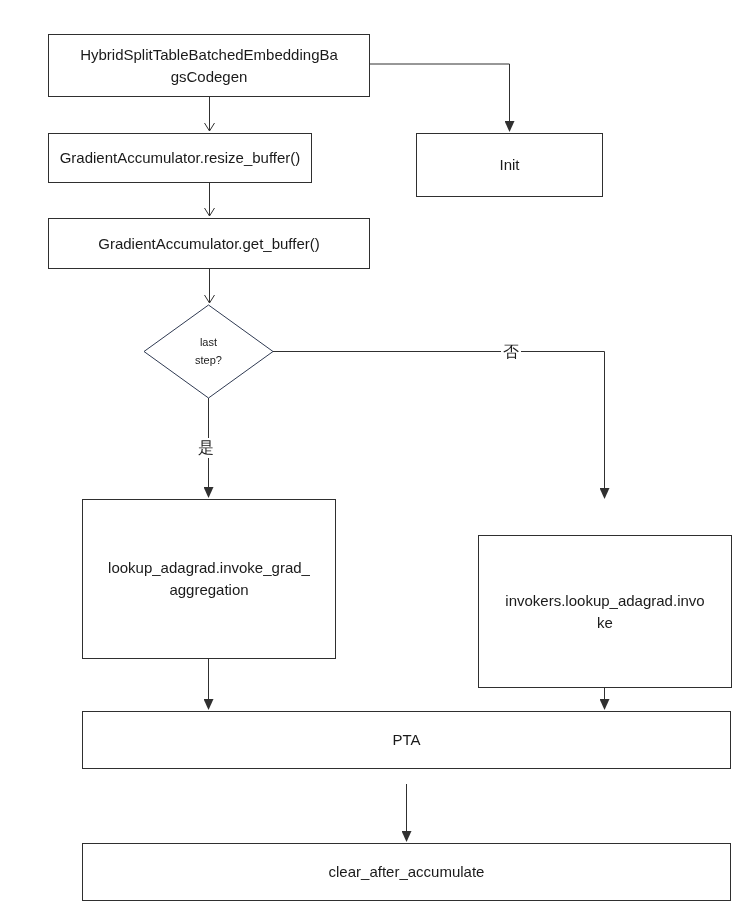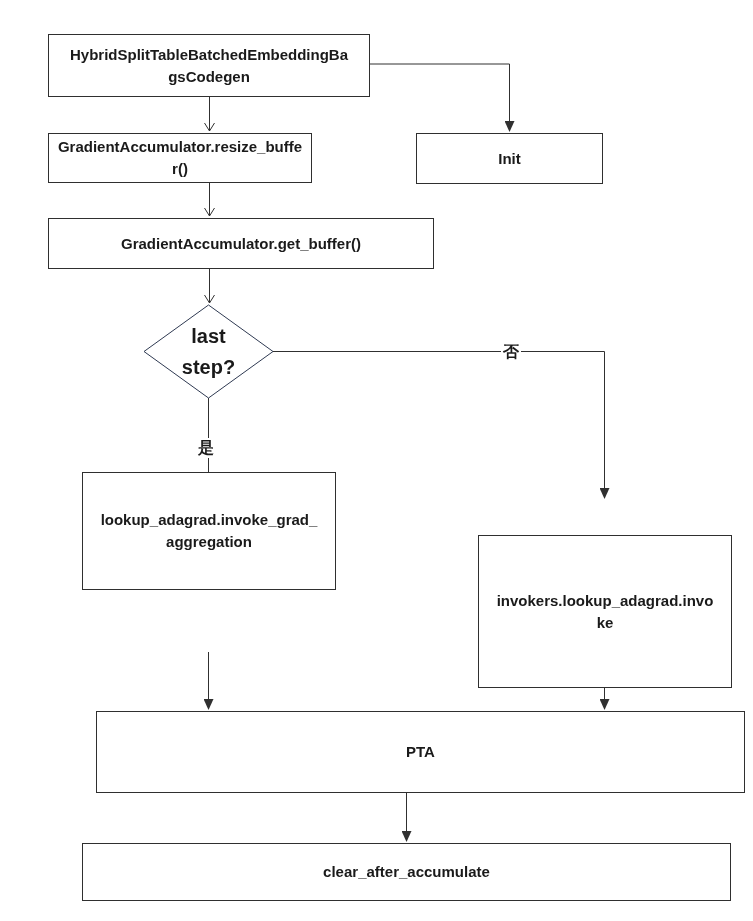--- a/index.html
+++ b/index.html
@@ -7,21 +7,20 @@
     padding: 0;
     background: #ffffff;
     font-family: "Liberation Sans", sans-serif;
   }
   .stage {
     position: relative;
     width: 753px;
     height: 921px;
     background: #ffffff;
     overflow: hidden;
-    font-weight: bold;
   }
   .connectors {
     position: absolute;
     left: 0; top: 0;
     width: 753px; height: 921px;
     z-index: 1;
   }
   .node {
     position: absolute;
     box-sizing: border-box;
@@ -41,43 +40,43 @@
     word-break: break-all;
     padding: 0 6px;
   }
   .diamond-label {
     position: absolute;
     display: flex;
     align-items: center;
     justify-content: center;
     text-align: center;
     color: #1a1a1a;
-    font-size: 20px;
+    font-size: 11px;
     line-height: 1.55;
     z-index: 3;
     background: transparent;
   }
   .diamond-label span { white-space: pre-line; }
   .edge-label {
     position: absolute;
     background: #ffffff;
     color: #1a1a1a;
     font-size: 16px;
     line-height: 1;
     padding: 2px 2px;
     z-index: 3;
   }
   
   .n-codegen  { left: 48px;  top: 34px;  width: 322px; height: 63px; }
   .n-resize   { left: 48px;  top: 133px; width: 264px; height: 50px; }
-  .n-getbuf   { left: 48px;  top: 218px; width: 386px; height: 51px; }
-  .n-init     { left: 416px; top: 133px; width: 187px; height: 51px; }
-  .n-invgrad  { left: 82px;  top: 472px; width: 254px; height: 118px; }
+  .n-getbuf   { left: 48px;  top: 218px; width: 322px; height: 51px; }
+  .n-init     { left: 416px; top: 133px; width: 187px; height: 64px; }
+  .n-invgrad  { left: 82px;  top: 499px; width: 254px; height: 160px; }
   .n-invokers { left: 478px; top: 500px; width: 254px; height: 153px; margin-top: 35px; }
-  .n-pta      { left: 96px;  top: 711px; width: 649px; height: 82px; }
+  .n-pta      { left: 82px;  top: 711px; width: 649px; height: 58px; }
   .n-clear    { left: 82px;  top: 843px; width: 649px; height: 58px; text-align: right; }
   .l-diamond  { left: 158px; top: 326px; width: 101px; height: 51px; }
   .l-yes      { left: 196px; top: 438px; }
   .l-no       { left: 501px; top: 342px; }
 </style>
 </head>
 <body>
 
 <div class="stage">
 

